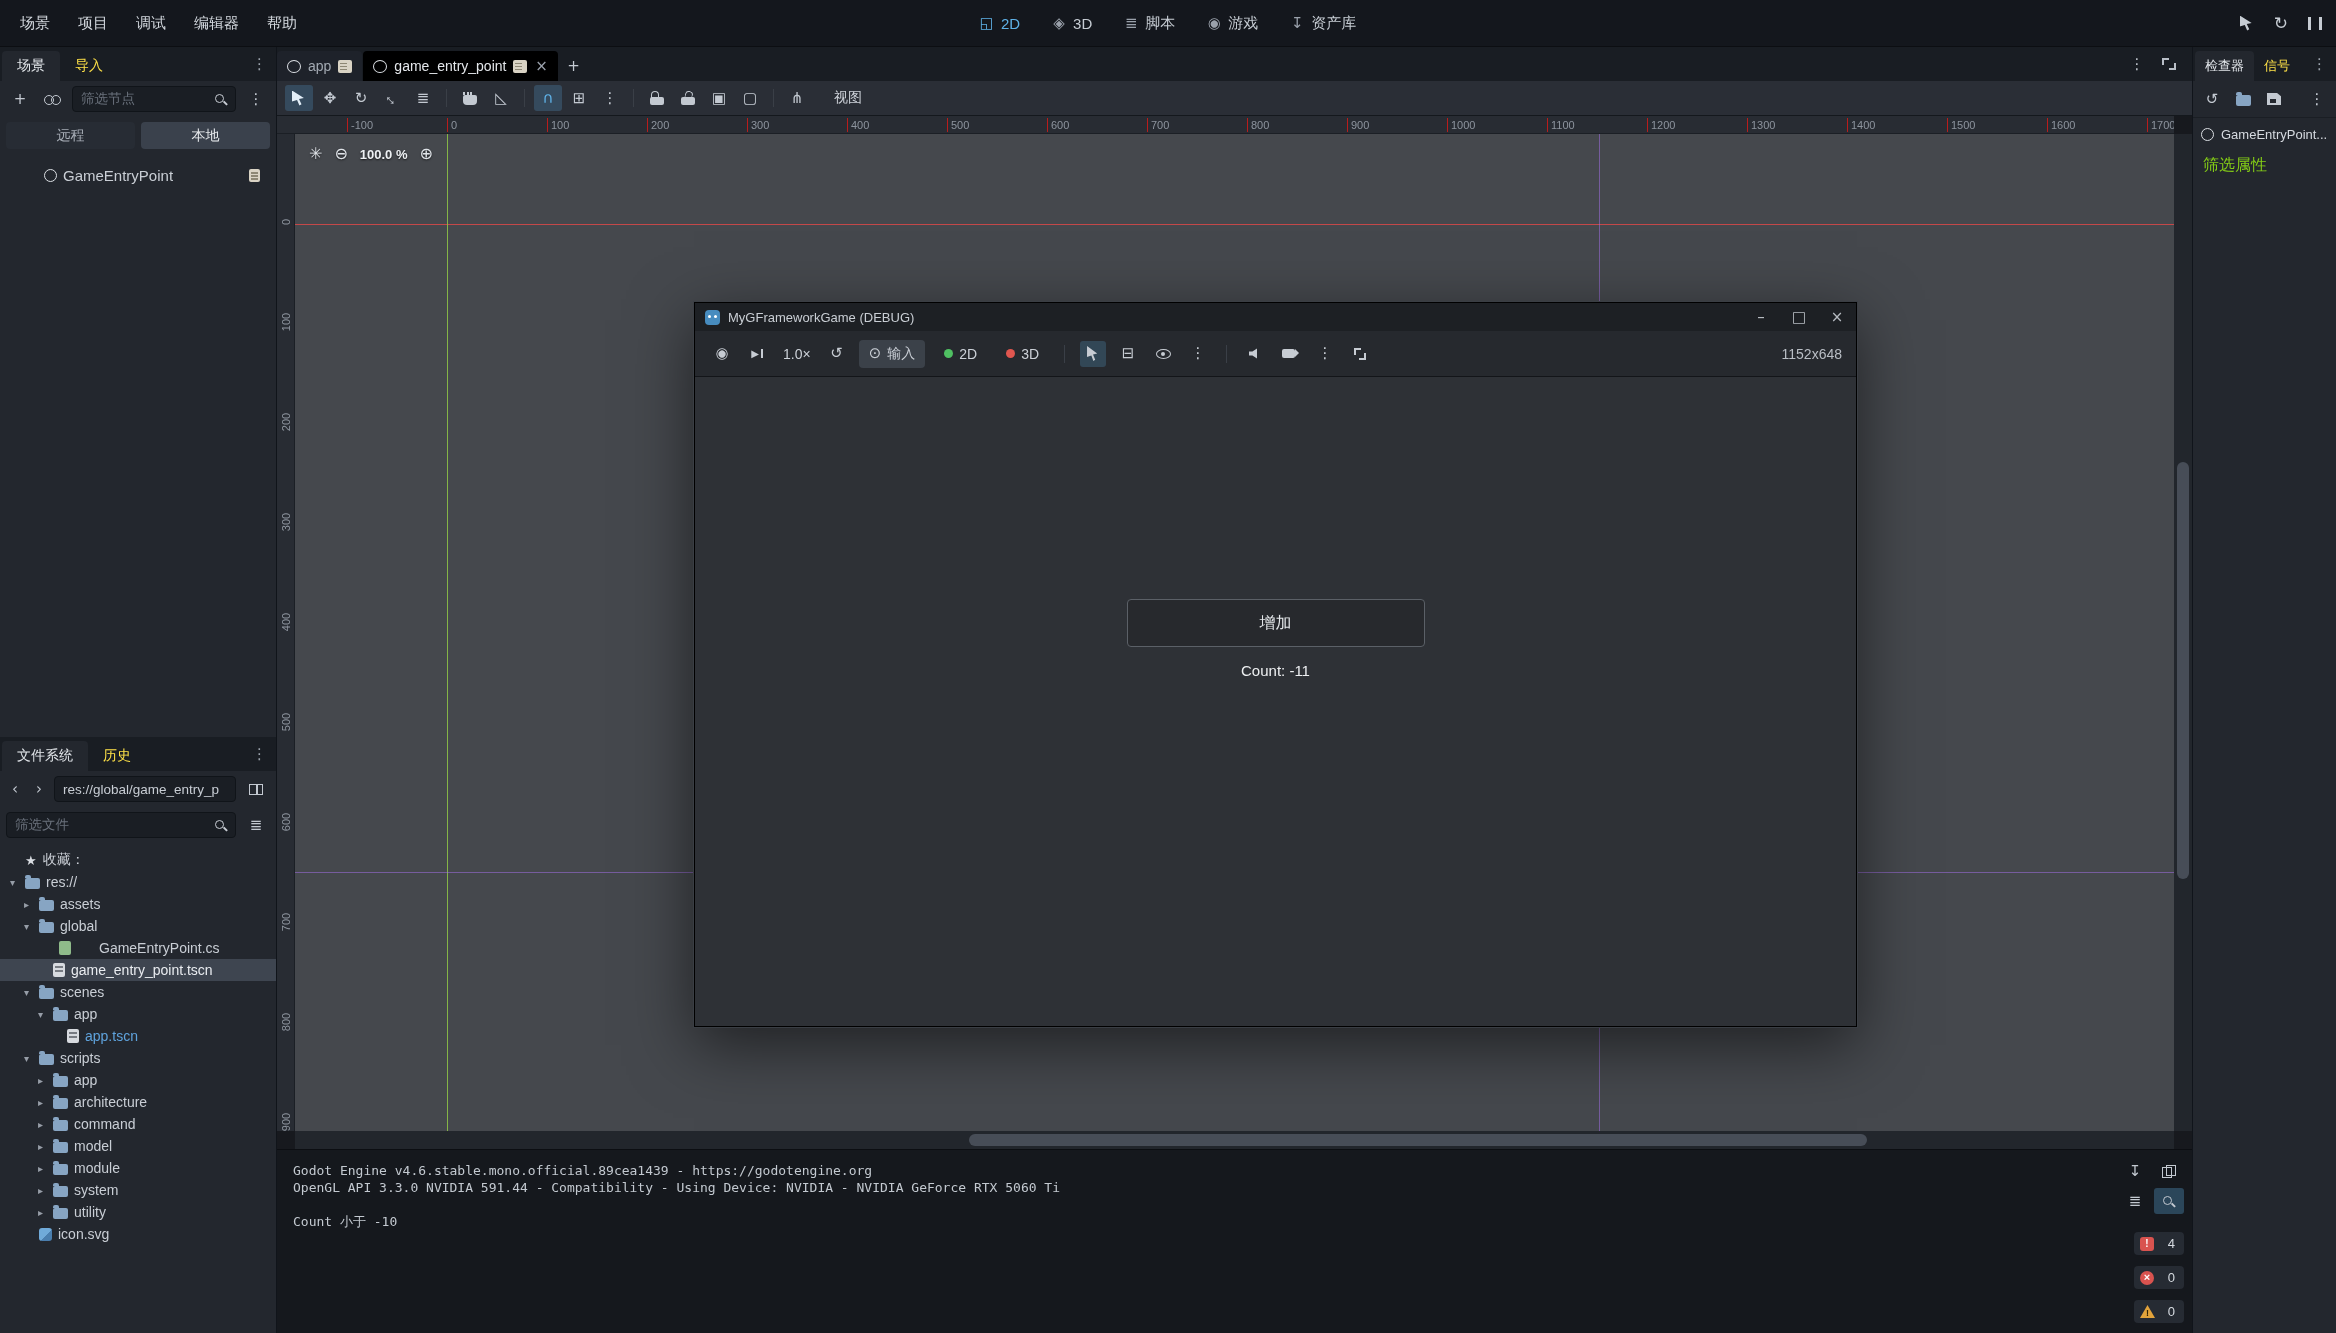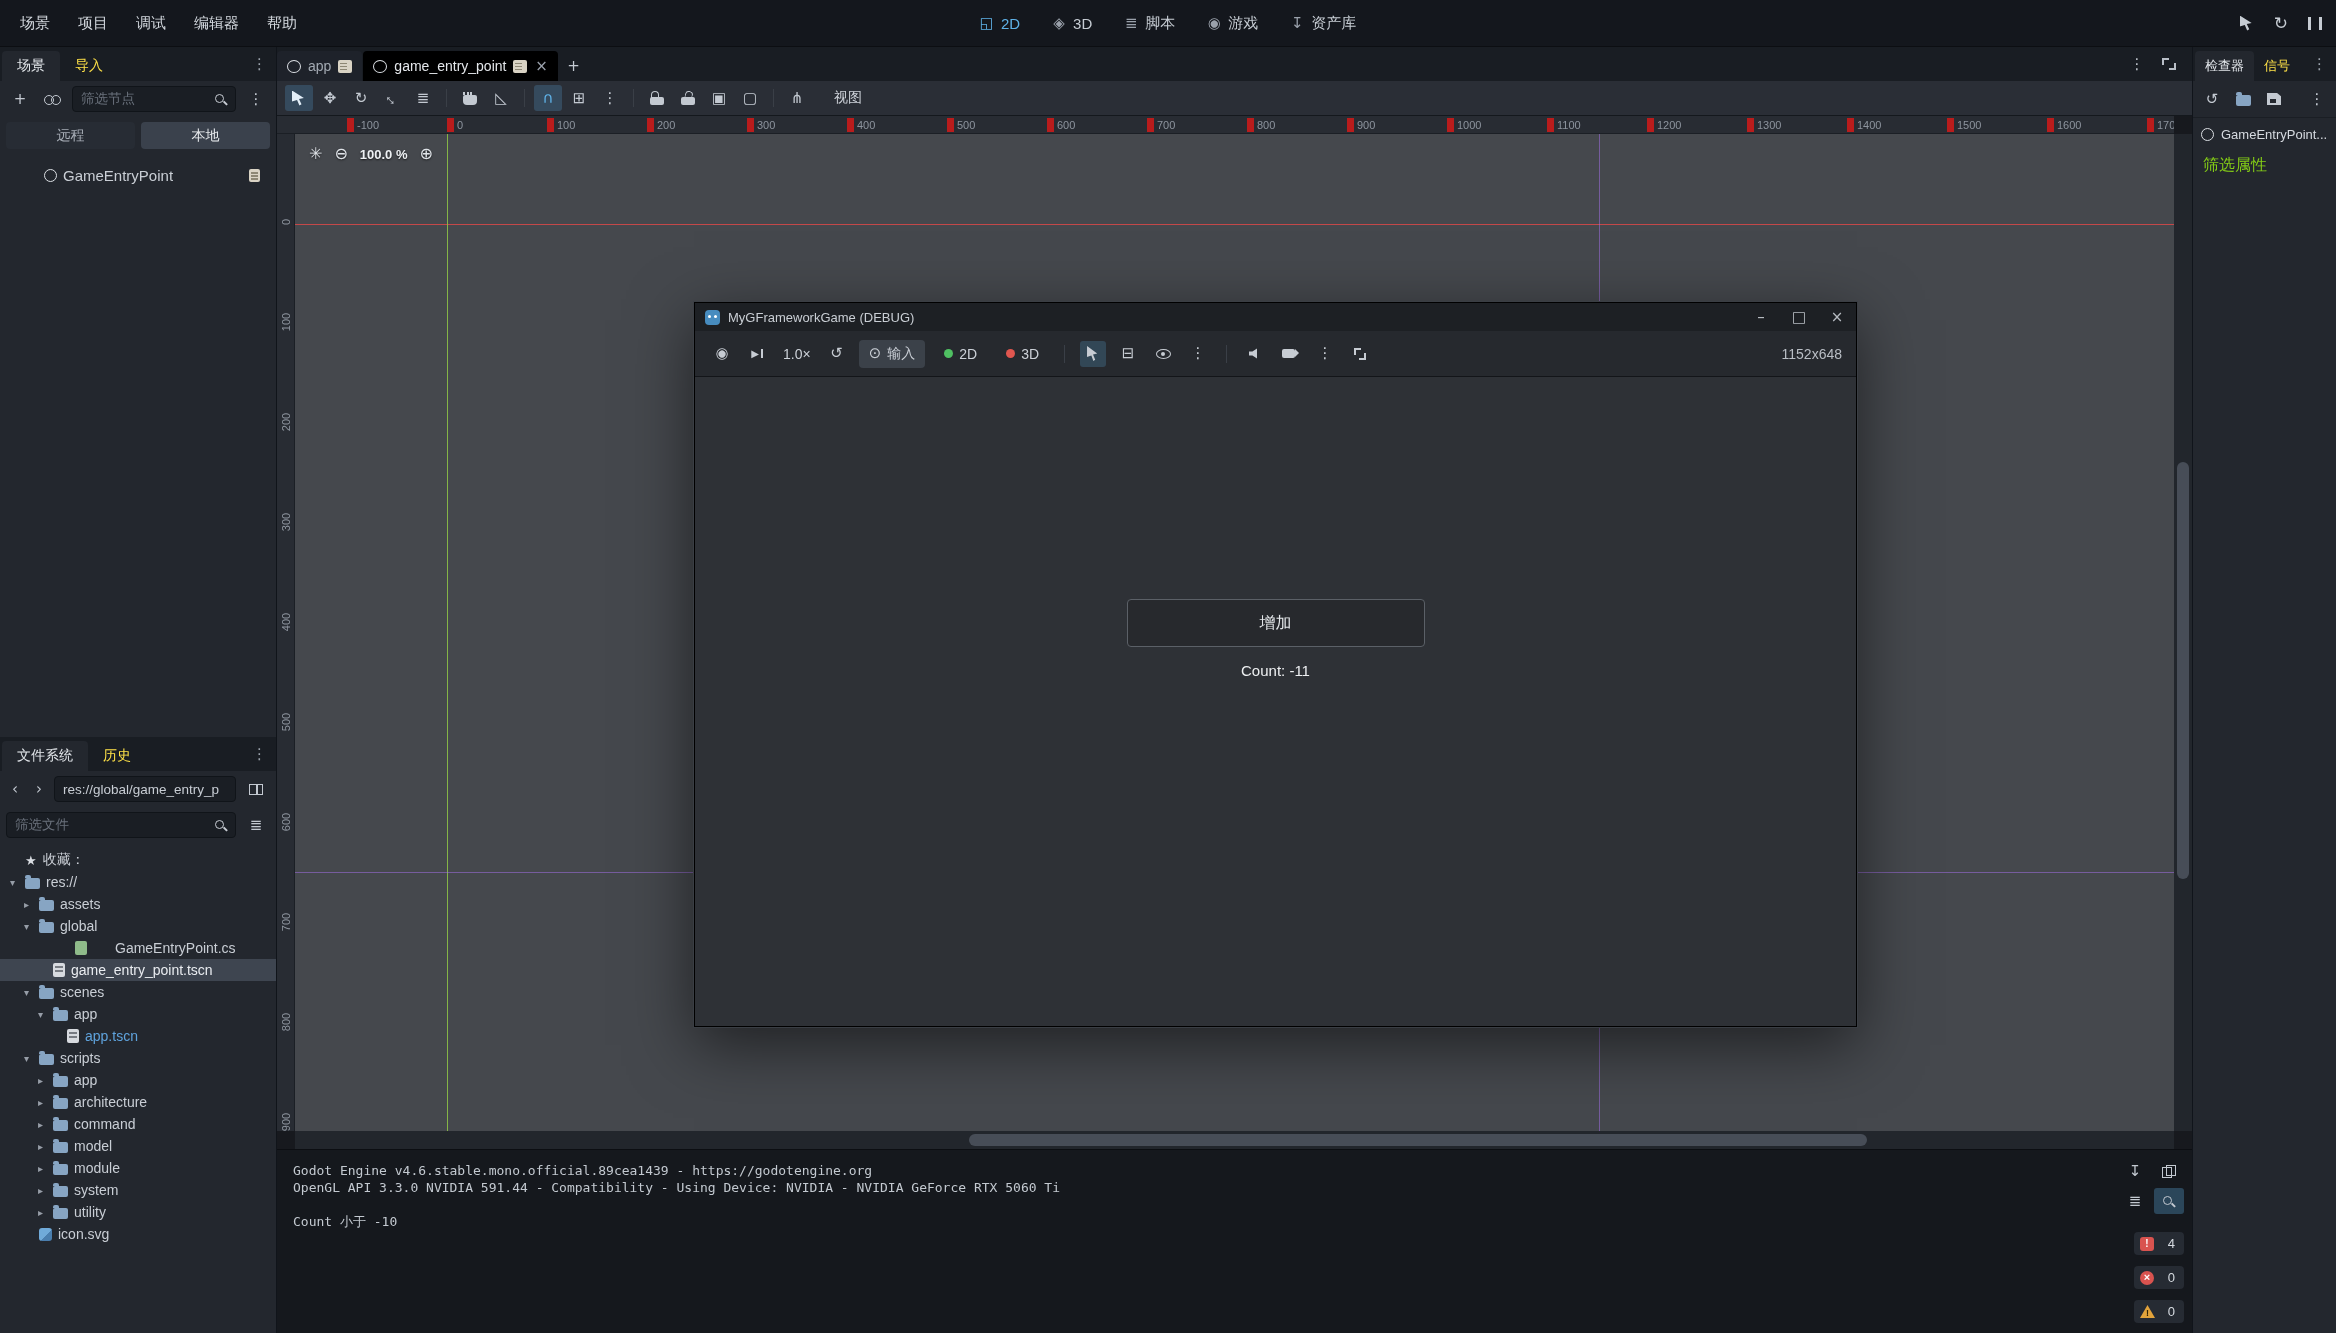--- a/index.html
+++ b/index.html
@@ -76,21 +76,21 @@
 .tool-btn{min-width:28px;height:26px;border-radius:3px;display:flex;align-items:center;justify-content:center;color:#c3c9d1;padding:0 4px;}
 .tool-btn.active{background:rgba(95,178,232,.22);color:#e2eef8;}
 .tool-btn.accent{color:var(--accent);}
 .view-menu{margin-left:10px;padding:3px 10px;color:#ced3da;font-size:14px;border-radius:3px;}
 
 
 #viewport-area{position:absolute;top:69px;left:0;right:0;bottom:184px;}
 #ruler-corner{position:absolute;left:0;top:0;width:18px;height:18px;background:#282c33;border-bottom:1px solid #1b1f25;}
 #hruler{position:absolute;left:18px;right:18px;top:0;height:18px;background:#282c33;border-bottom:1px solid #1b1f25;overflow:hidden;}
 #vruler{position:absolute;left:0;top:18px;width:18px;bottom:18px;background:#282c33;border-right:1px solid #1b1f25;overflow:hidden;}
-.hr-label{position:absolute;top:2px;font-size:11px;color:#8d949e;border-left:7px solid #b91c1c;padding-left:3px;height:14px;line-height:14px;}
+.hr-label{position:absolute;top:2px;font-size:11px;color:#8d949e;border-left:1px solid #b91c1c;padding-left:3px;height:14px;line-height:14px;}
 .vr-label{position:absolute;left:-7px;width:32px;text-align:center;transform:rotate(-90deg);font-size:11px;color:#8d949e;}
 #canvas{position:absolute;left:18px;top:18px;right:18px;bottom:18px;background:#45484d;overflow:hidden;}
 .h-axis{position:absolute;left:0;right:0;top:90px;height:1px;background:rgba(228,72,72,.8);}
 .v-axis{position:absolute;top:0;bottom:0;left:152px;width:1px;background:rgba(145,200,70,.85);}
 .vp-edge-v{position:absolute;top:0;bottom:0;left:1304px;width:1px;background:rgba(168,112,240,.5);}
 .vp-edge-h{position:absolute;left:0;right:0;top:738px;height:1px;background:rgba(168,112,240,.5);}
 #zoom-controls{position:absolute;left:14px;top:12px;display:flex;align-items:center;gap:12px;color:#e3e7ec;z-index:3;}
 .z-btn{font-size:16px;color:#dfe3e8;text-shadow:0 1px 2px rgba(0,0,0,.6);}
 .z-label{font-size:13px;font-weight:bold;color:#eef1f4;text-shadow:0 1px 2px rgba(0,0,0,.7);}
 #vscroll{position:absolute;right:0;top:18px;width:18px;bottom:18px;background:#22262c;}
@@ -319,21 +319,21 @@
           <div class="fs-row" style="padding-left: 20px;">
             <span class="fs-arrow">▸</span>
             <span class="fs-icon i-folder"></span>
             <span class="fs-label">assets</span>
           </div>
           <div class="fs-row" style="padding-left: 20px;">
             <span class="fs-arrow">▾</span>
             <span class="fs-icon i-folder"></span>
             <span class="fs-label">global</span>
           </div>
-          <div class="fs-row" style="padding-left: 34px; gap: 28px;">
+          <div class="fs-row" style="padding-left: 18px; gap: 28px;">
             <span class="fs-arrow"></span>
             <span class="fs-icon i-doc i-cs"></span>
             <span class="fs-label">GameEntryPoint.cs</span>
           </div>
           <div class="fs-row selected" style="padding-left: 34px;">
             <span class="fs-arrow"></span>
             <span class="fs-icon i-doc i-scene"></span>
             <span class="fs-label">game_entry_point.tscn</span>
           </div>
           <div class="fs-row" style="padding-left: 20px;">

